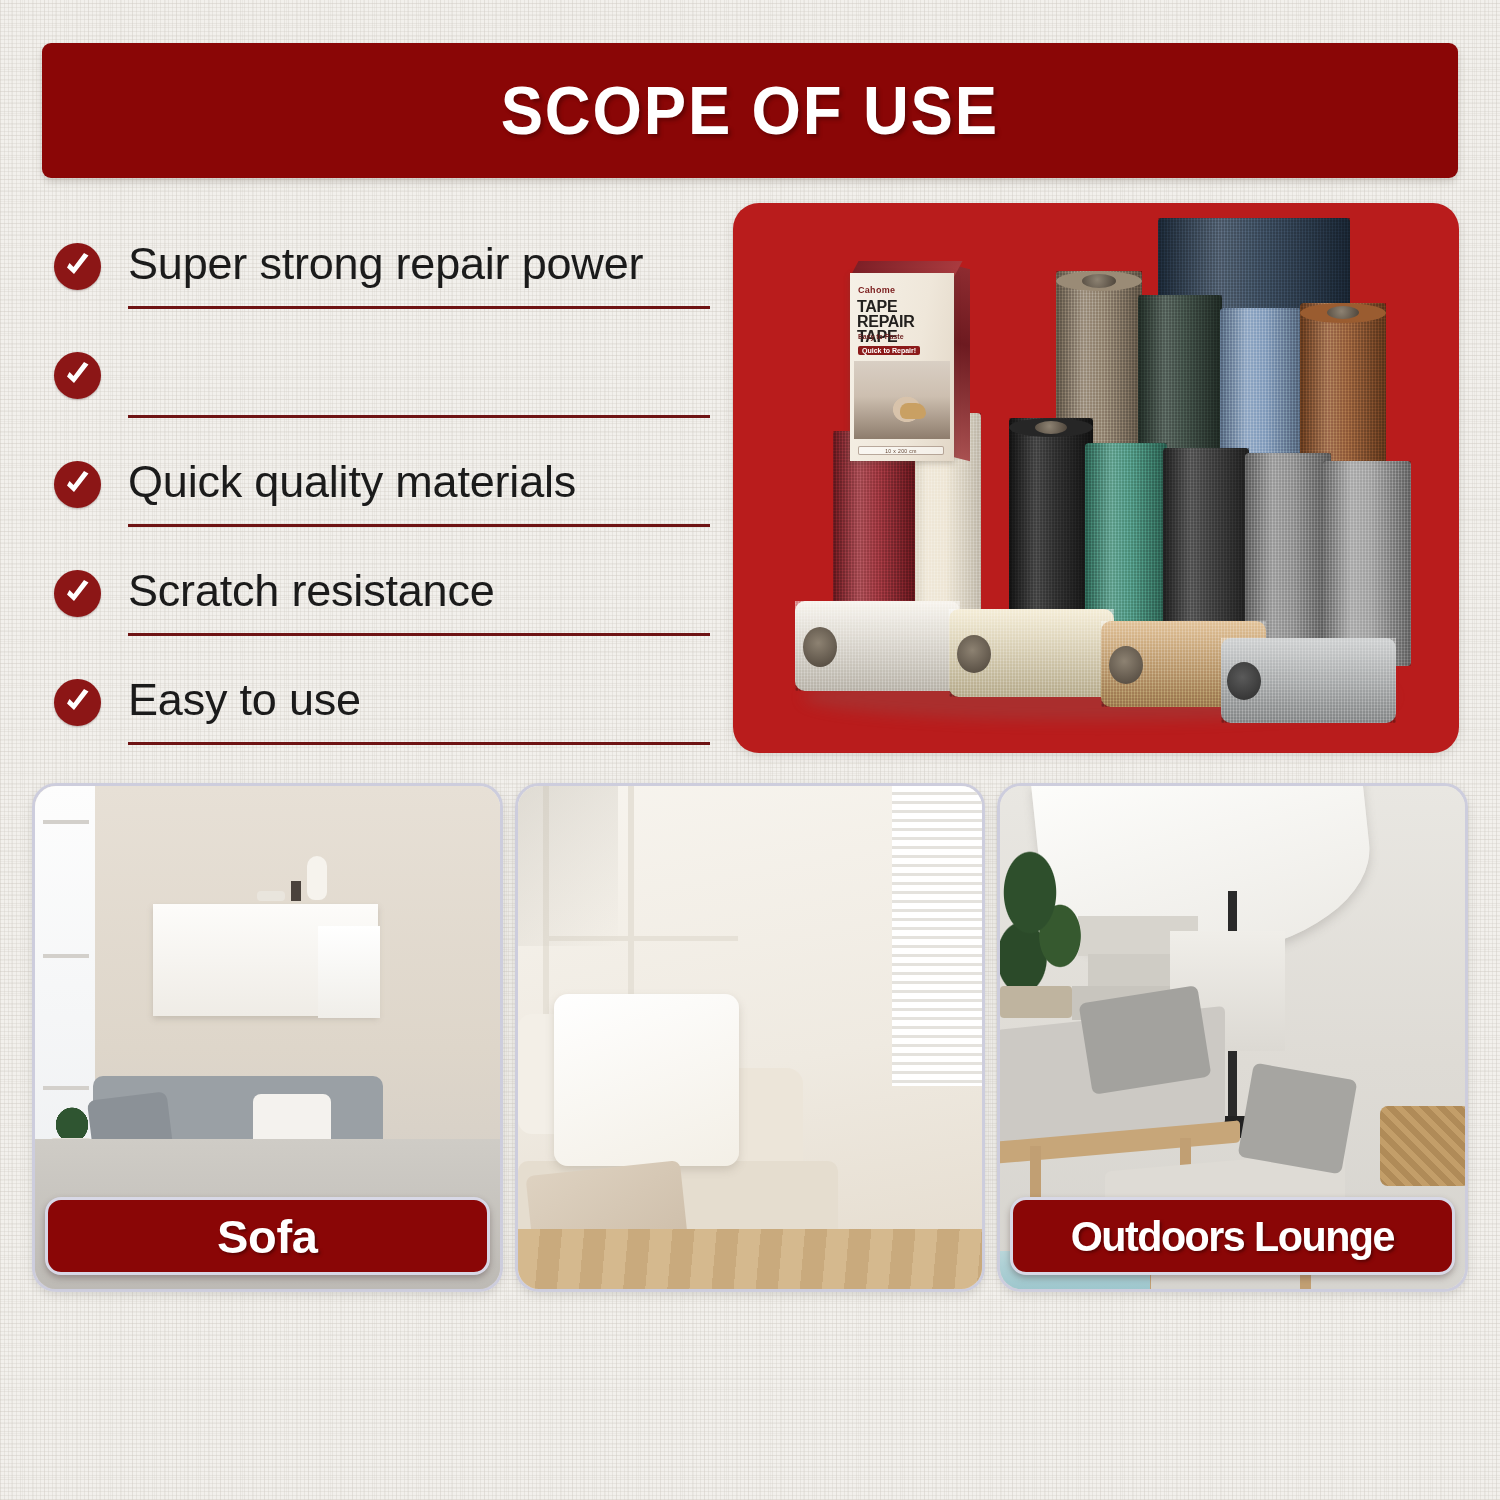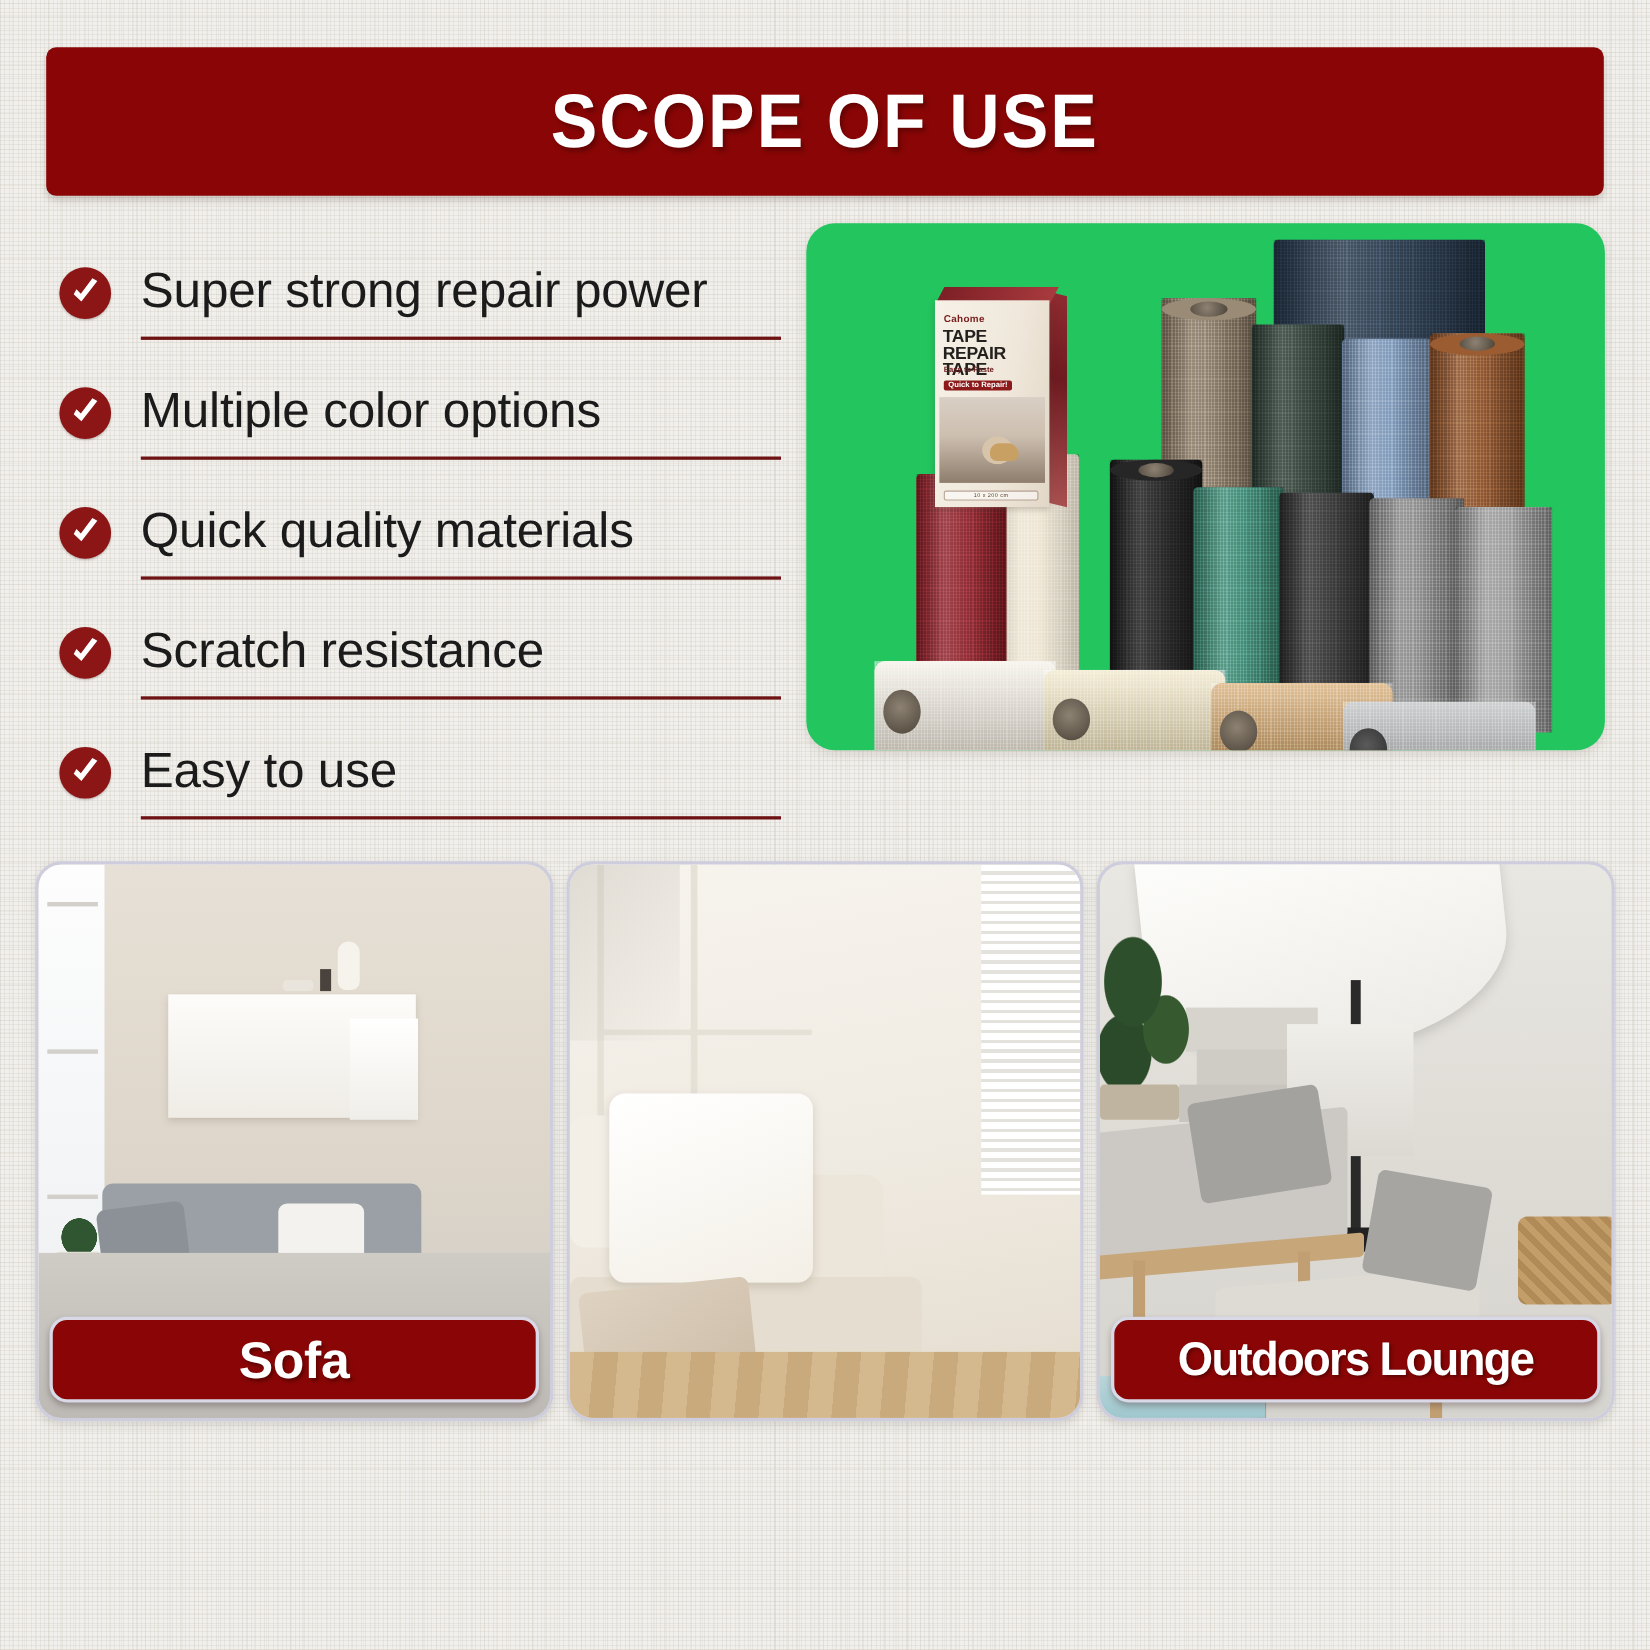--- a/index.html
+++ b/index.html
@@ -68,22 +68,22 @@
   .feature-divider {
     position: absolute;
     left: 80px; right: -12px; bottom: 6px;
     height: 3px;
     background: #6e1313;
   }
 
   
   #product-card {
     position: absolute;
-    left: 733px; top: 203px; width: 726px; height: 479px;
-    background: #22c55e;
+    left: 733px; top: 203px; width: 726px; height: 550px;
+    background: #b91c1c;
     border-radius: 26px;
     overflow: hidden;
     box-shadow: 0 3px 10px rgba(150,143,133,.28);
   }
   .stage { position: absolute; inset: 0; }
 
   
   .roll { position: absolute; }
   .roll .body {
     position: absolute; inset: 0;
@@ -211,21 +211,20 @@
     <div class="feature-divider"></div>
   </div>
 
   <div class="feature-row">
     <div class="feature-line">
       <span class="check-icon">
         <svg width="29" height="29" viewBox="0 0 29 29">
             <path d="M4 15.5 L11 22 L25.5 3.5 L21 1 L10.5 15 L6.5 11 Z" fill="#ffffff"></path>
           </svg>
       </span>
-      <span class="feature-text">Multiple color options</span>
     </div>
     <div class="feature-divider"></div>
   </div>
 
   <div class="feature-row">
     <div class="feature-line">
       <span class="check-icon">
         <svg width="29" height="29" viewBox="0 0 29 29">
             <path d="M4 15.5 L11 22 L25.5 3.5 L21 1 L10.5 15 L6.5 11 Z" fill="#ffffff"></path>
           </svg>

